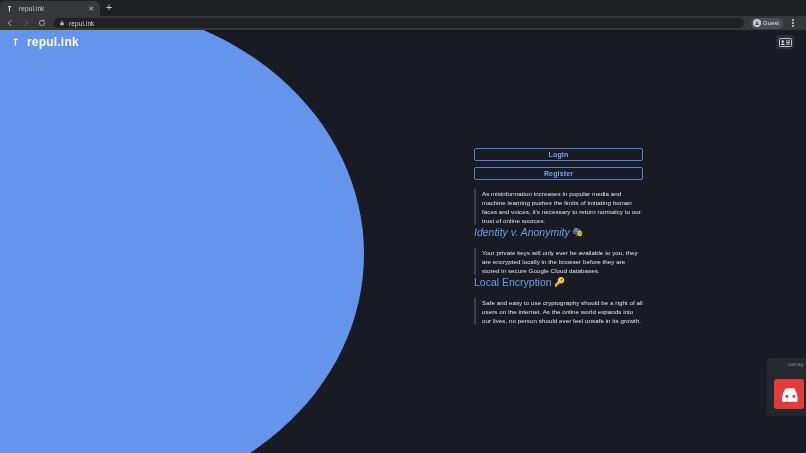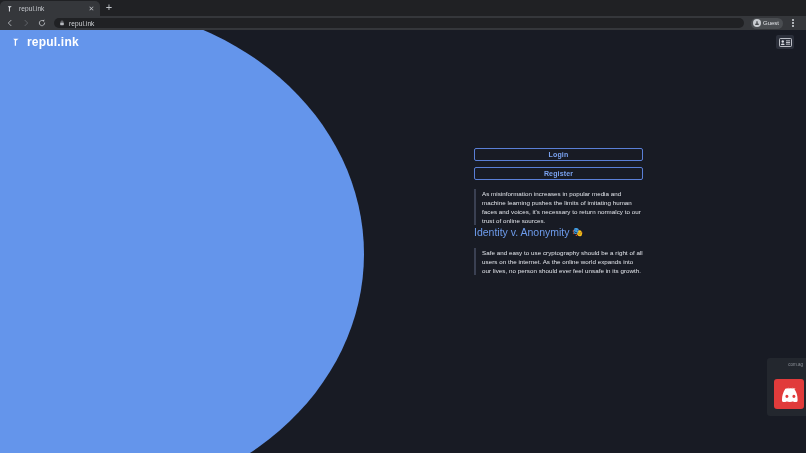--- a/index.html
+++ b/index.html
@@ -266,21 +266,21 @@
   .feature-title {
     color: #6d9beb;
     font-size: 10.5px;
     line-height: 13px;
     margin-top: 1px;
     display: flex;
     align-items: center;
     gap: 3px;
   }
   .feature-title .label { display: inline-block; }
-  .feature-title.italic .label { }
+  .feature-title.italic .label { font-style: italic; }
   .feature-emoji { font-size: 9px; line-height: 13px; }
 
   
   .discord-widget {
     position: absolute;
     right: 0;
     top: 328px;
     width: 39px;
     height: 58px;
     background: #23272e;
@@ -402,20 +402,27 @@
       <button class="auth-btn">Register</button>
 
       <div class="feature">
         <div class="feature-quote">As misinformation increases in popular media and machine learning pushes the limits of imitating human faces and voices, it's necessary to return normalcy to our trust of online sources.</div>
         <div class="feature-title italic">
           <span class="label">Identity v. Anonymity</span>
           <span class="feature-emoji">🎭</span>
         </div>
       </div>
 
+      <div class="feature">
+        <div class="feature-quote">Your private keys will only ever be available to you, they are encrypted locally in the browser before they are stored in secure Google Cloud databases.</div>
+        <div class="feature-title">
+          <span class="label">Local Encryption</span>
+          <span class="feature-emoji">🔑</span>
+        </div>
+      </div>
 
       <div class="feature">
         <div class="feature-quote">Safe and easy to use cryptography should be a right of all users on the internet. As the online world expands into our lives, no person should ever feel unsafe in its growth.</div>
       </div>
 
     </div>
 
     <div class="discord-widget">
       <div class="discord-caption">com.ag</div>
       <div class="discord-logo">

